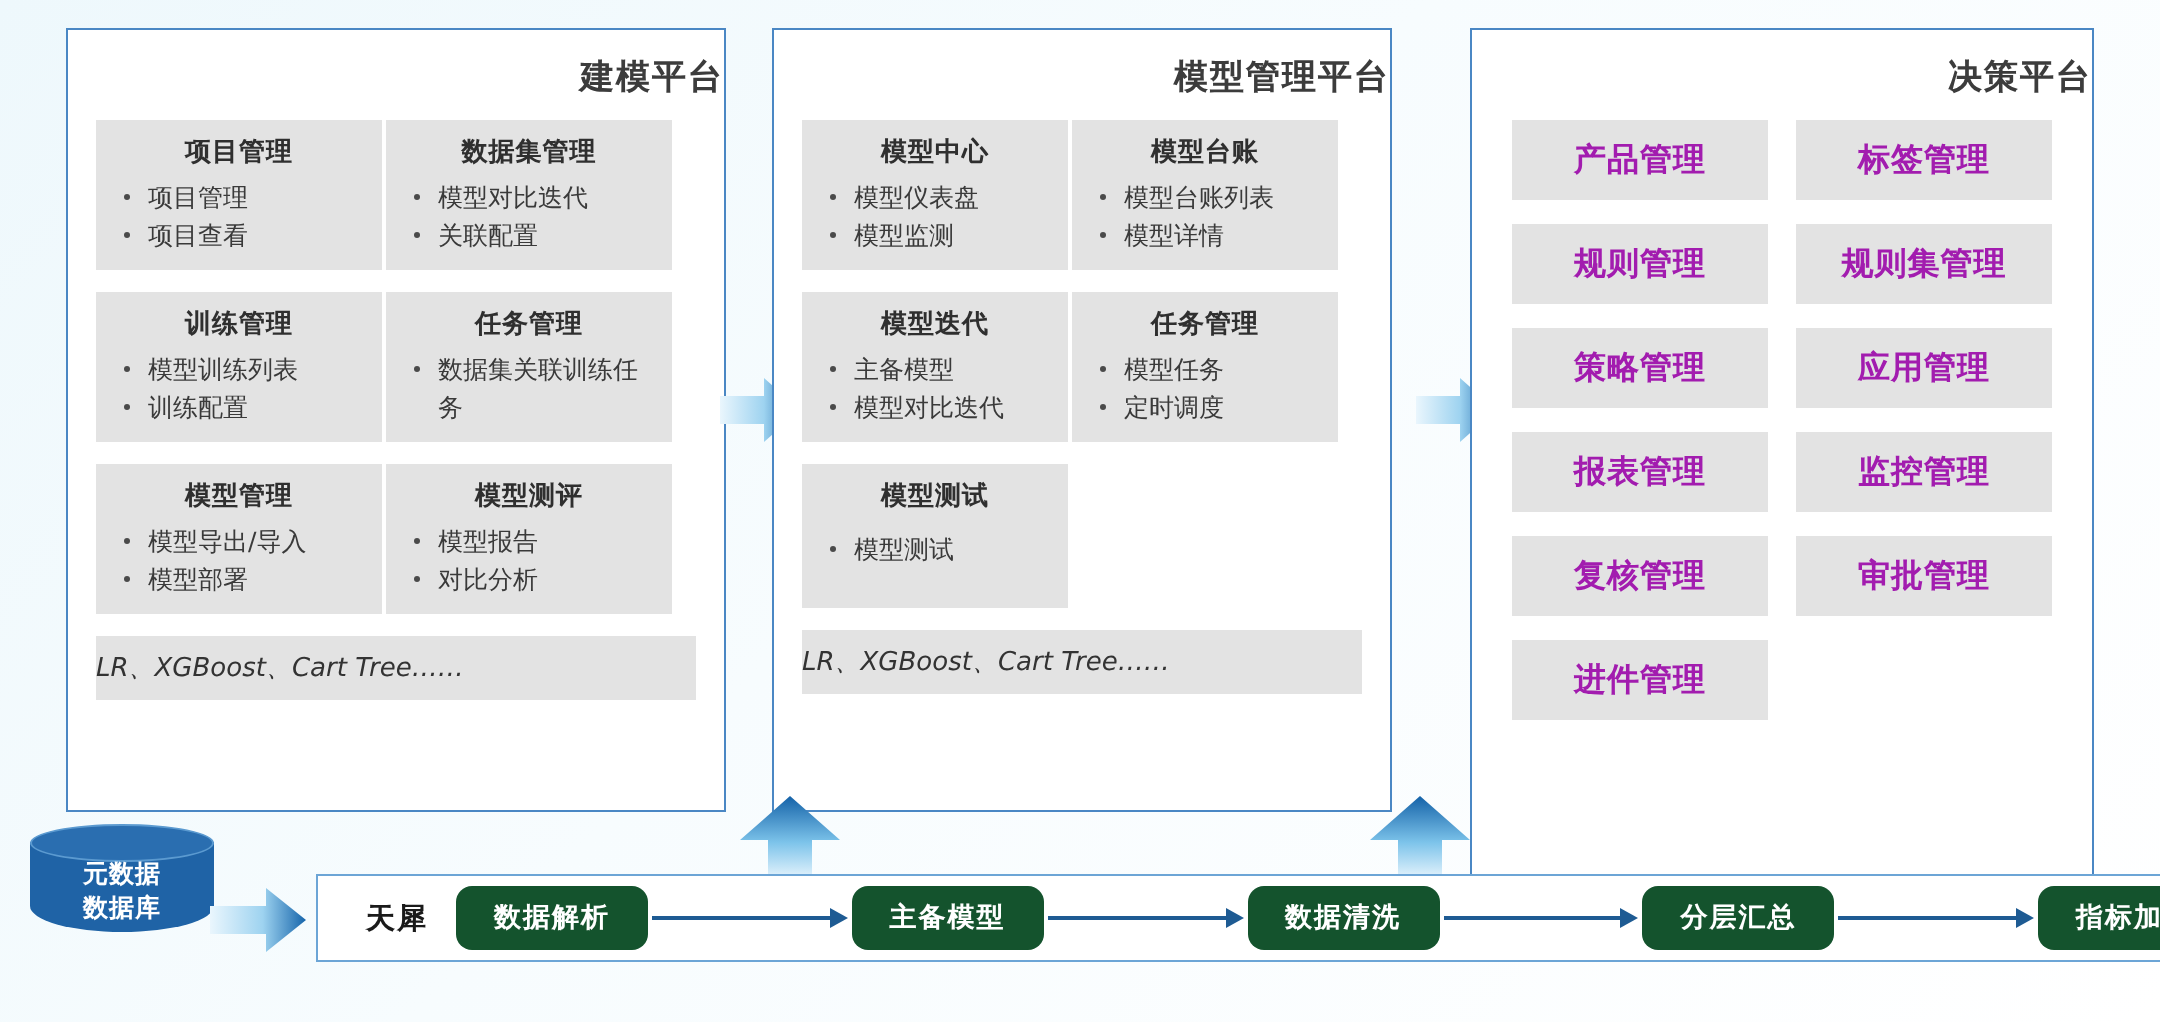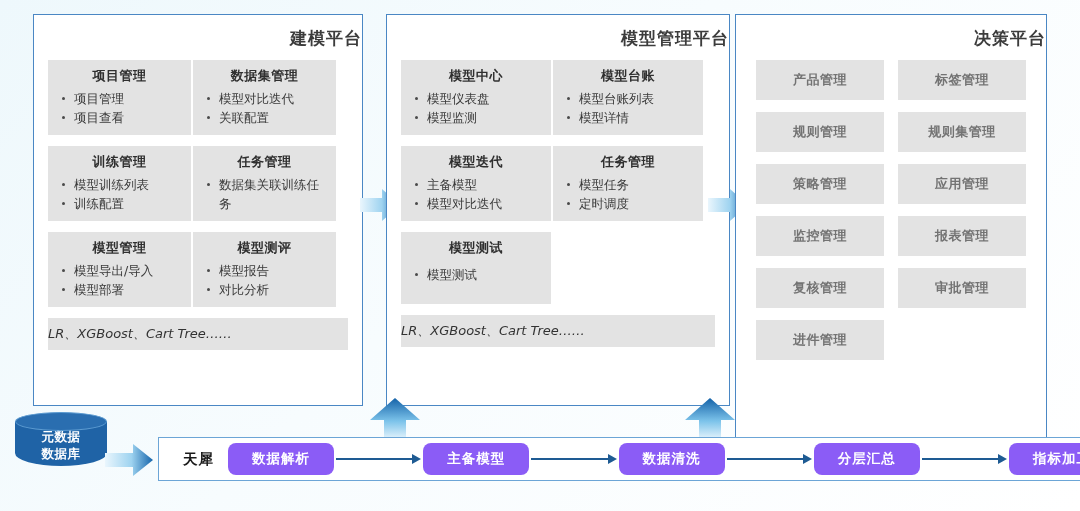--- a/index.html
+++ b/index.html
@@ -101,23 +101,23 @@
     flex-wrap: wrap;
     gap: 12px 14px;
   }
   .dbtn {
     background: #e3e3e3;
     width: calc(50% - 7px);
     height: 40px;
     display: flex;
     align-items: center;
     justify-content: center;
-    font-size: 13px;
-    font-weight: bold;
-    color: #737373;
+    font-size: 16px;
+    font-weight: bold;
+    color: #a21caf;
     letter-spacing: .5px;
     box-sizing: border-box;
   }
   .dbtn.ghost { background: transparent; }
 
   
   .harrow { position: absolute; }
 
   
   .uparrow { position: absolute; }
@@ -133,32 +133,32 @@
   }
   .pipe-label {
     font-size: 14.5px;
     font-weight: bold;
     color: #1a1a1a;
     margin: 0 14px 0 24px;
     letter-spacing: 1px;
     white-space: nowrap;
   }
   .pipe-step {
-    background: #8b5cf6;
+    background: #14532d;
     color: #ffffff;
     font-size: 13.5px;
     font-weight: bold;
     border-radius: 8px;
     height: 32px;
     display: flex;
     align-items: center;
     justify-content: center;
     letter-spacing: 1px;
     white-space: nowrap;
-    padding: 0 24px;
+    padding: 0 14px;
     min-width: 96px;
     box-sizing: border-box;
   }
   .pipe-conn {
     flex: 1 1 auto;
     height: 10px;
     display: flex;
     align-items: center;
     min-width: 26px;
     margin: 0 2px;
@@ -278,21 +278,21 @@
         <linearGradient id="gH1" x1="0" y1="0" x2="1" y2="0">
           <stop offset="0%" stop-color="#eaf6fd"></stop>
           <stop offset="55%" stop-color="#9ed3f0"></stop>
           <stop offset="100%" stop-color="#1665ab"></stop>
         </linearGradient>
       </defs>
       <path d="M2,12 L24,12 L24,3 L42,19 L24,35 L24,26 L2,26 Z" fill="url(#gH1)"></path>
     </svg>
   </div>
 
-  <div class="panel" style="left:386px; top:14px; width:344px; height:392px;">
+  <div class="panel" style="left:386px; top:14px; width:310px; height:392px;">
     <div class="panel-title">模型管理平台</div>
     <div class="panel-body">
       <div class="mod-grid">
 
         <div class="mod h-tall">
           <div class="mod-title">模型中心</div>
           <ul>
             <li>模型仪表盘</li>
             <li>模型监测</li>
           </ul>
@@ -352,22 +352,22 @@
   <div class="panel" style="left:735px; top:14px; width:312px; height:466px;">
     <div class="panel-title">决策平台</div>
     <div class="panel-body" style="padding:0 20px 10px 20px;">
       <div class="btn-grid">
         <div class="dbtn">产品管理</div>
         <div class="dbtn">标签管理</div>
         <div class="dbtn">规则管理</div>
         <div class="dbtn">规则集管理</div>
         <div class="dbtn">策略管理</div>
         <div class="dbtn">应用管理</div>
+        <div class="dbtn">报表管理</div>
         <div class="dbtn">监控管理</div>
-        <div class="dbtn">报表管理</div>
         <div class="dbtn">复核管理</div>
         <div class="dbtn">审批管理</div>
         <div class="dbtn">进件管理</div>
         <div class="dbtn ghost"></div>
       </div>
     </div>
   </div>
 
   <div class="uparrow" style="left:368px; top:396px; width:54px; height:46px;">
     <svg width="54" height="46" viewBox="0 0 54 46">

